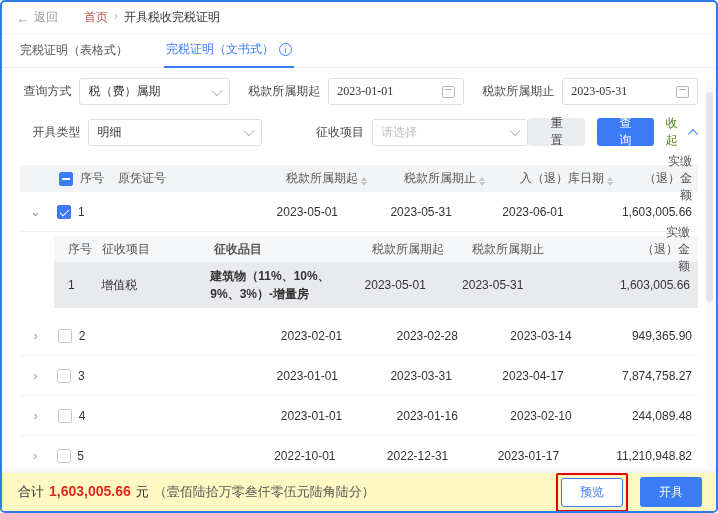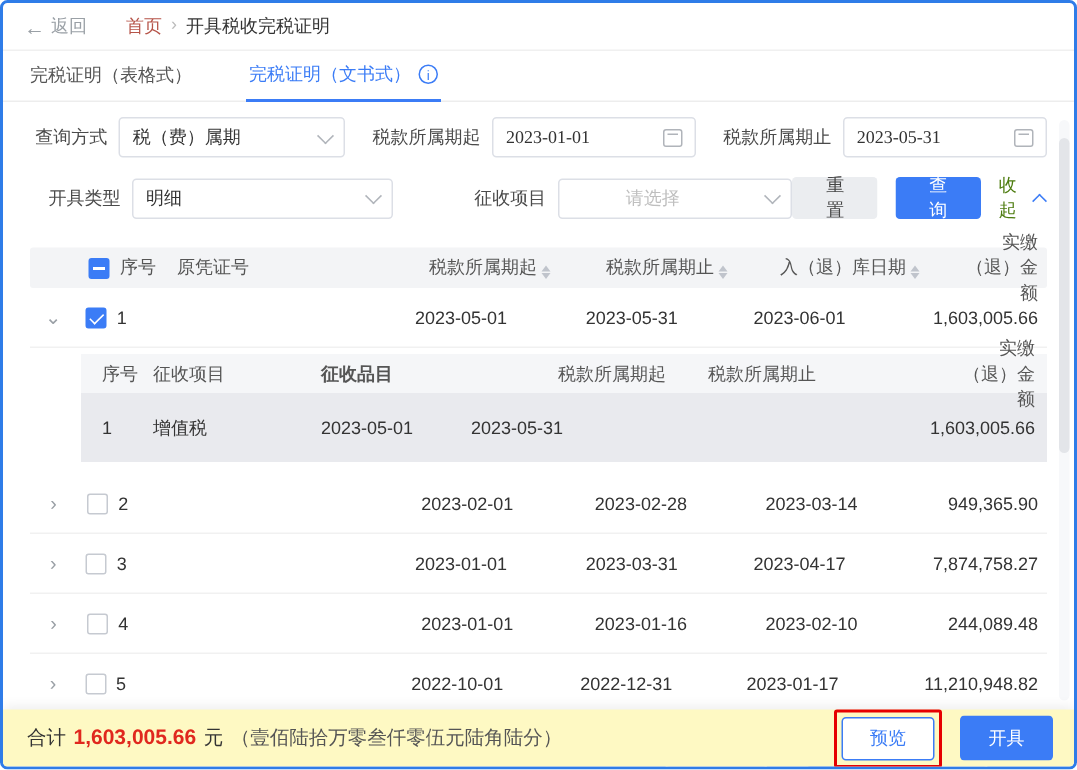--- a/index.html
+++ b/index.html
@@ -25,21 +25,21 @@
   
   .filters { padding:10px 18px 10px 18px; }
   .f-row { display:flex; align-items:center; margin-bottom:10px; }
   .f-row:last-child { margin-bottom:2px; }
   .f-label { width:62px; text-align:right; margin-right:8px; color:#4a4a4a; white-space:nowrap; }
   .f-label.wide { width:86px; margin-left:18px; }
   .ctrl { height:27px; border:1px solid #dcdfe6; border-radius:3px; background:#fff; display:flex; align-items:center; padding:0 8px; color:#333;font-family:Liberation Serif, serif; }
   .ctrl .flex { flex:1; }
   .sel { width:178px; cursor:pointer; }
   .date { width:160px; cursor:pointer; }
-  .placeholder { color:#bfbfbf;margin-left:36px; }
+  .placeholder { color:#bfbfbf; }
   .chev { width:8px; height:8px; border-right:1px solid #b0b4ba; border-bottom:1px solid #b0b4ba; transform:rotate(45deg) translate(-1px,-1px); margin-left:6px; }
   .cal { width:13px; height:12px; border:1px solid #b0b4ba; border-radius:2px; position:relative; margin-left:6px; }
   .cal:before { content:""; position:absolute; left:2px; right:2px; top:2px; border-top:1px solid #b0b4ba; }
   .btns { margin-left:auto; display:flex; align-items:center; gap:12px; }
   .btn { height:28px; padding:0 16px; border-radius:3px; border:1px solid transparent; cursor:pointer; font-size:12px; display:inline-flex; align-items:center; justify-content:center; }
   .btn-gray { background:#ebedf0; color:#444; }
   .btn-primary { background:#3b7cf6; color:#fff; }
   .link-collapse { color:#4d7c0f; cursor:pointer; display:flex; align-items:center; gap:3px; }
   .up { width:7px; height:7px; border-left:1px solid #3b7cf6; border-top:1px solid #3b7cf6; transform:rotate(45deg) translateY(2px); }
 
@@ -206,20 +206,21 @@
         <span class="s-idx">序号</span>
         <span class="s-item">征收项目</span>
         <span class="s-sub">征收品目</span>
         <span class="s-ps">税款所属期起</span>
         <span class="s-pe">税款所属期止</span>
         <span class="s-amt">实缴（退）金额</span>
       </div>
       <div class="s-row">
         <span class="s-idx">1</span>
         <span class="s-item">增值税</span>
+        <span class="s-sub">建筑物（11%、10%、9%、3%）-增量房</span>
         <span class="s-ps">2023-05-01</span>
         <span class="s-pe">2023-05-31</span>
         <span class="s-amt">1,603,005.66</span>
       </div>
     </div>
 
     <div class="t-row">
       <span class="c-exp">›</span>
       <span class="c-chk">
           <span class="cb"></span>

